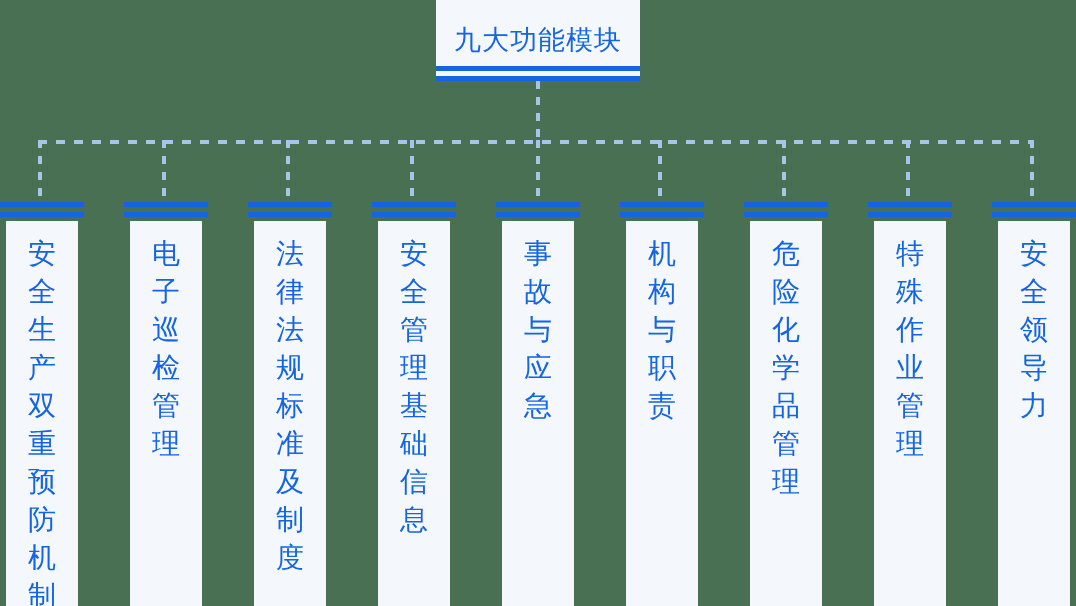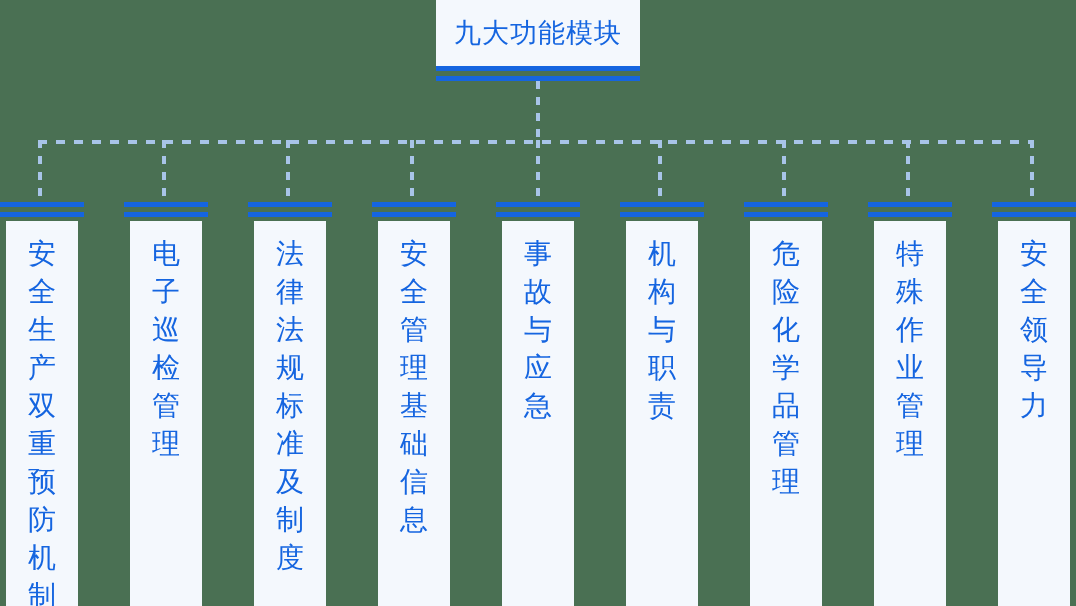--- a/index.html
+++ b/index.html
@@ -27,21 +27,21 @@
     left: 436px;
     top: 0px;
     width: 204px;
     height: 82px;
   }
   .root-panel {
     position: absolute;
     left: 0;
     top: 0;
     width: 204px;
-    height: 66px;
+    height: 80px;
     background: #f4f8fd;
     display: flex;
     align-items: center;
     justify-content: center;
   }
   .root-title {
     color: #1565e0;
     font-size: 27px;
     letter-spacing: 1px;
     line-height: 1;

